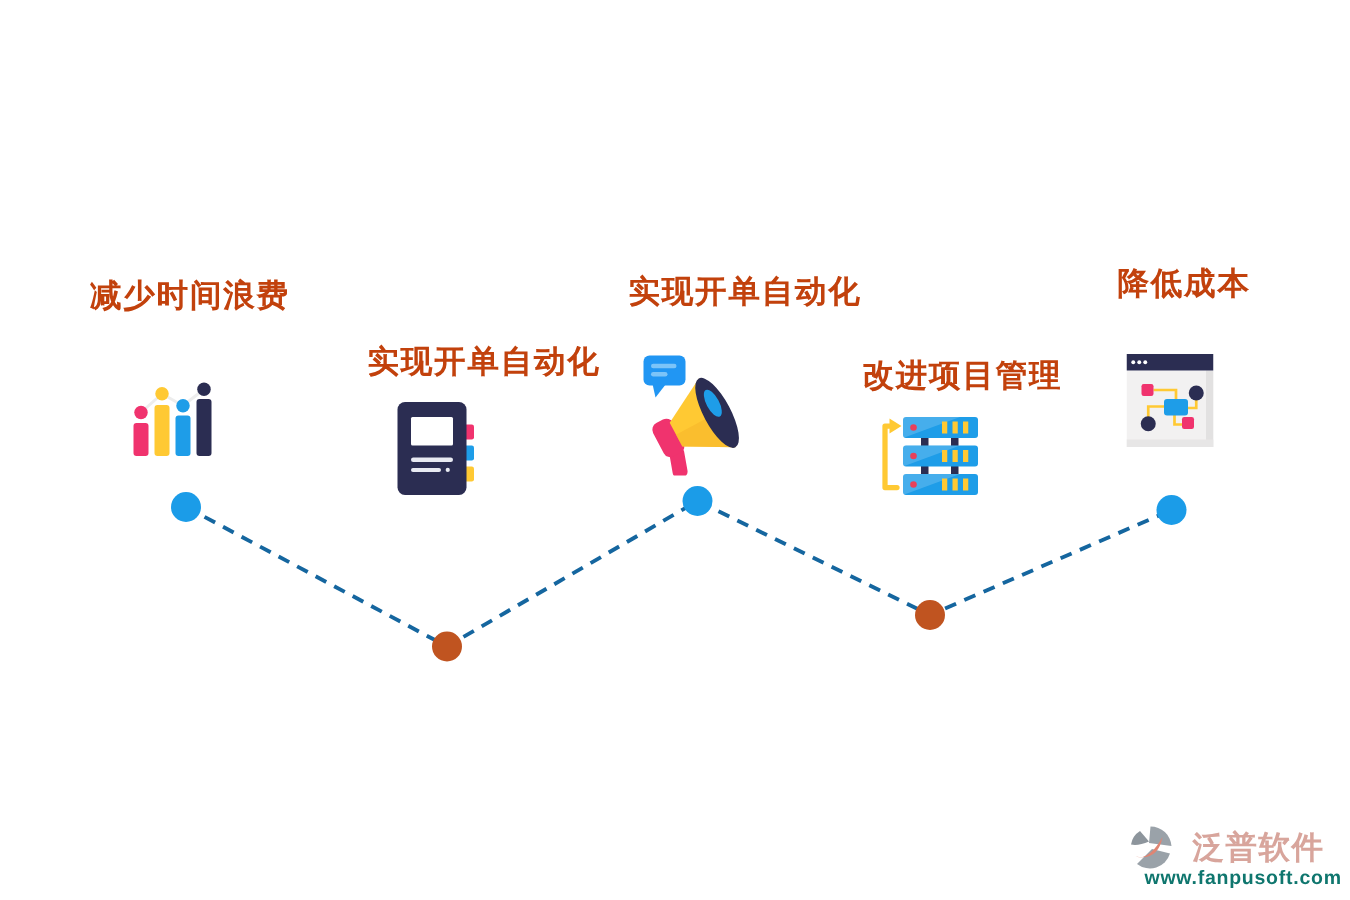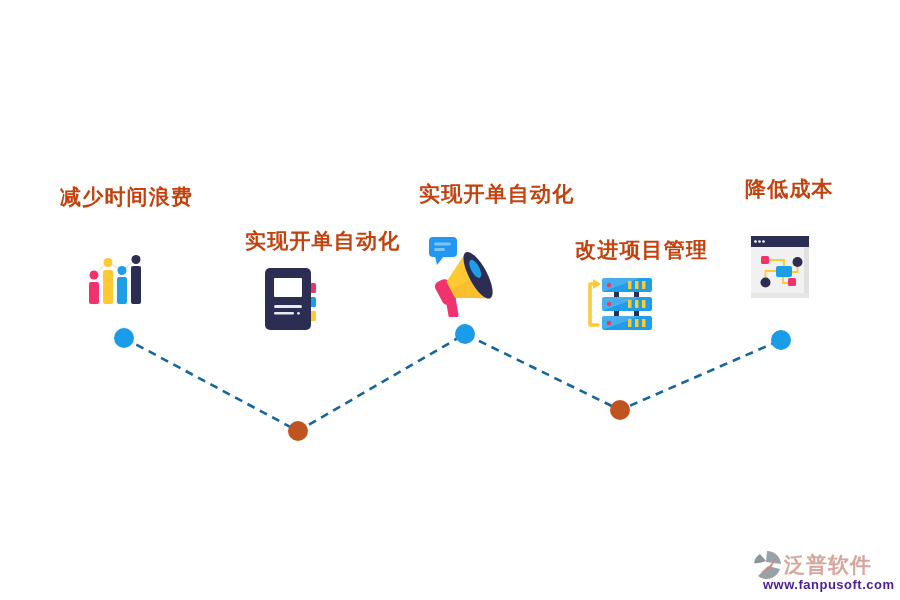--- a/index.html
+++ b/index.html
@@ -5,22 +5,22 @@
   * { margin:0; padding:0; box-sizing:border-box; }
   html,body { width:900px; height:600px; background:#ffffff; overflow:hidden;
     font-family:"Liberation Sans", sans-serif; }
   .canvas { position:relative; width:900px; height:600px; background:#fff; }
   .label { position:absolute; font-weight:bold; font-size:21px; color:#c2410c;
     letter-spacing:1.2px; white-space:nowrap; }
   .icon { position:absolute; }
   #zigzag { position:absolute; left:0; top:0; }
   .watermark { position:absolute; left:752px; top:550px; width:145px; }
   .wm-row { display:flex; align-items:center; }
-  .wm-brand { font-size:21px; font-weight:bold; color:#d8a59c; letter-spacing:1px; margin-left:2px; }
-  .wm-url { font-size:13px; font-weight:bold; color:#4c1d95; margin-left:11px; margin-top:-3px;
+  .wm-brand { font-size:21px; font-weight:bold; color:#d8a59c; letter-spacing:1px; margin-left:13px; }
+  .wm-url { font-size:13px; font-weight:bold; color:#0f766e; margin-left:11px; margin-top:-3px;
     letter-spacing:0.5px; }
 </style>
 </head>
 <body>
 
 <div class="canvas">
 
   <svg id="zigzag" width="900" height="600">
       <polyline points="124,338 298,431 465,334 620,410 781,340" fill="none" stroke="#15669f" stroke-width="2.6" stroke-dasharray="8 6"></polyline>
       <circle cx="124" cy="338" r="10" fill="#1b9ce8"></circle>

